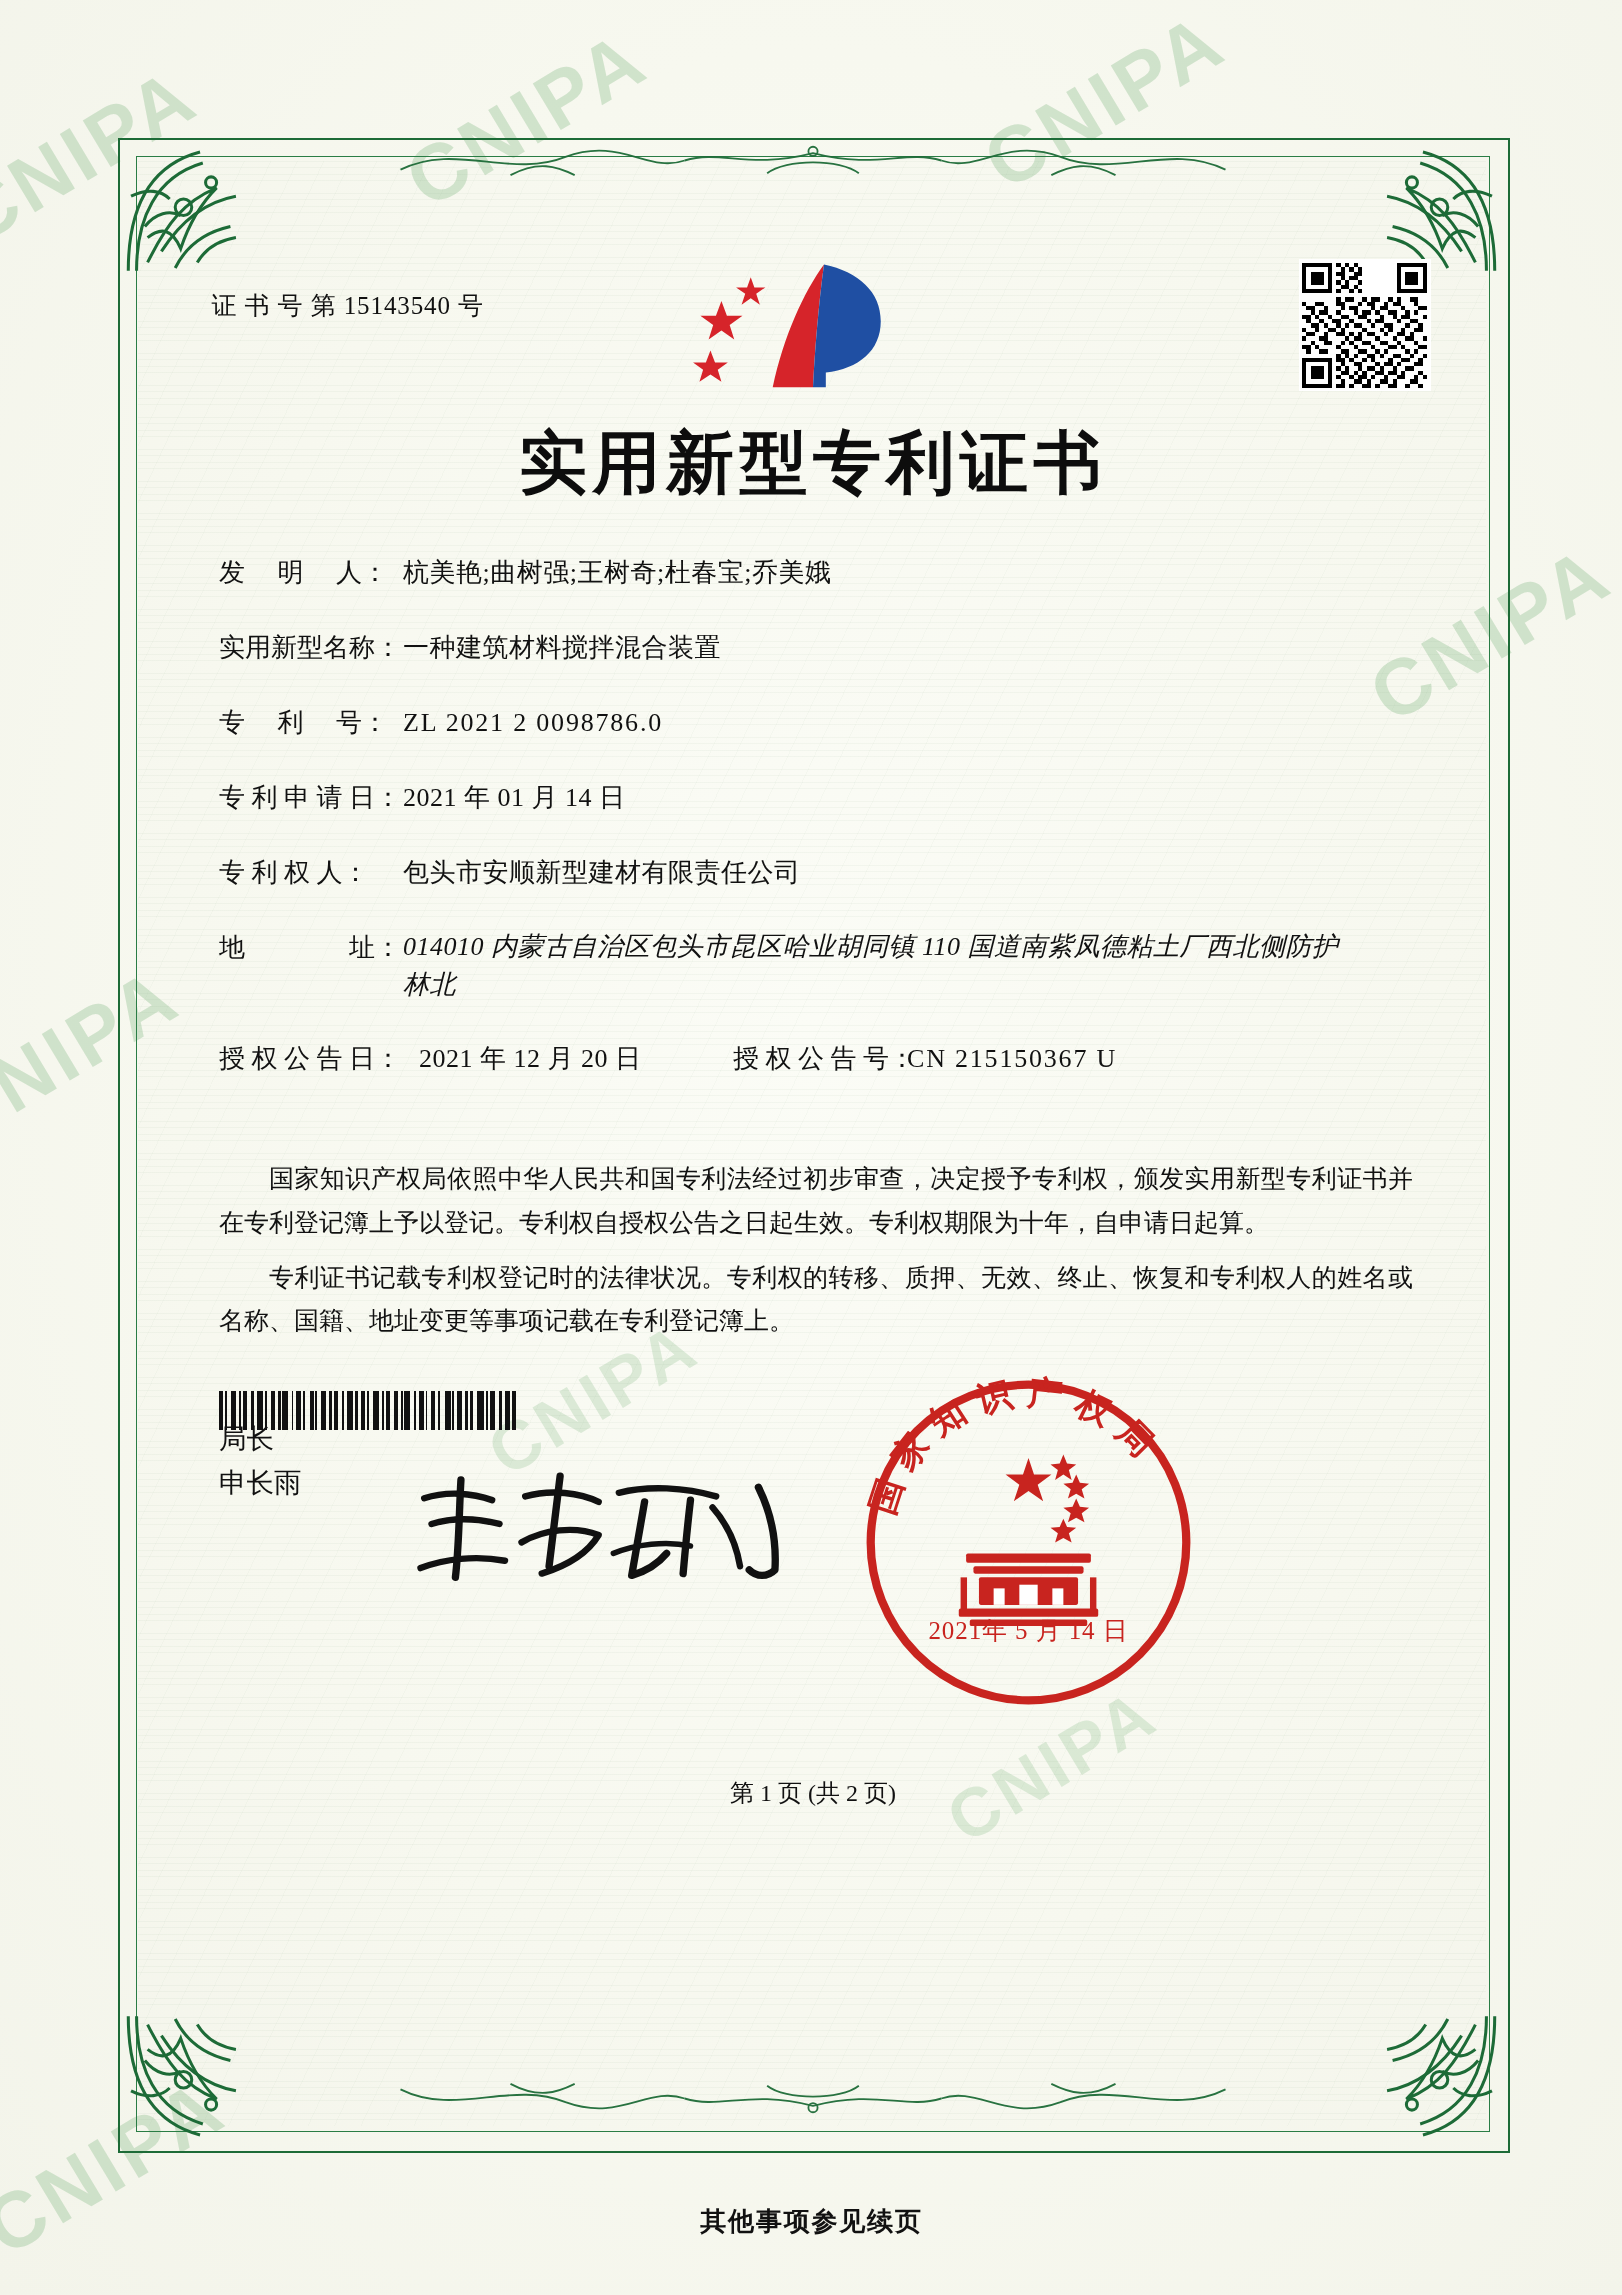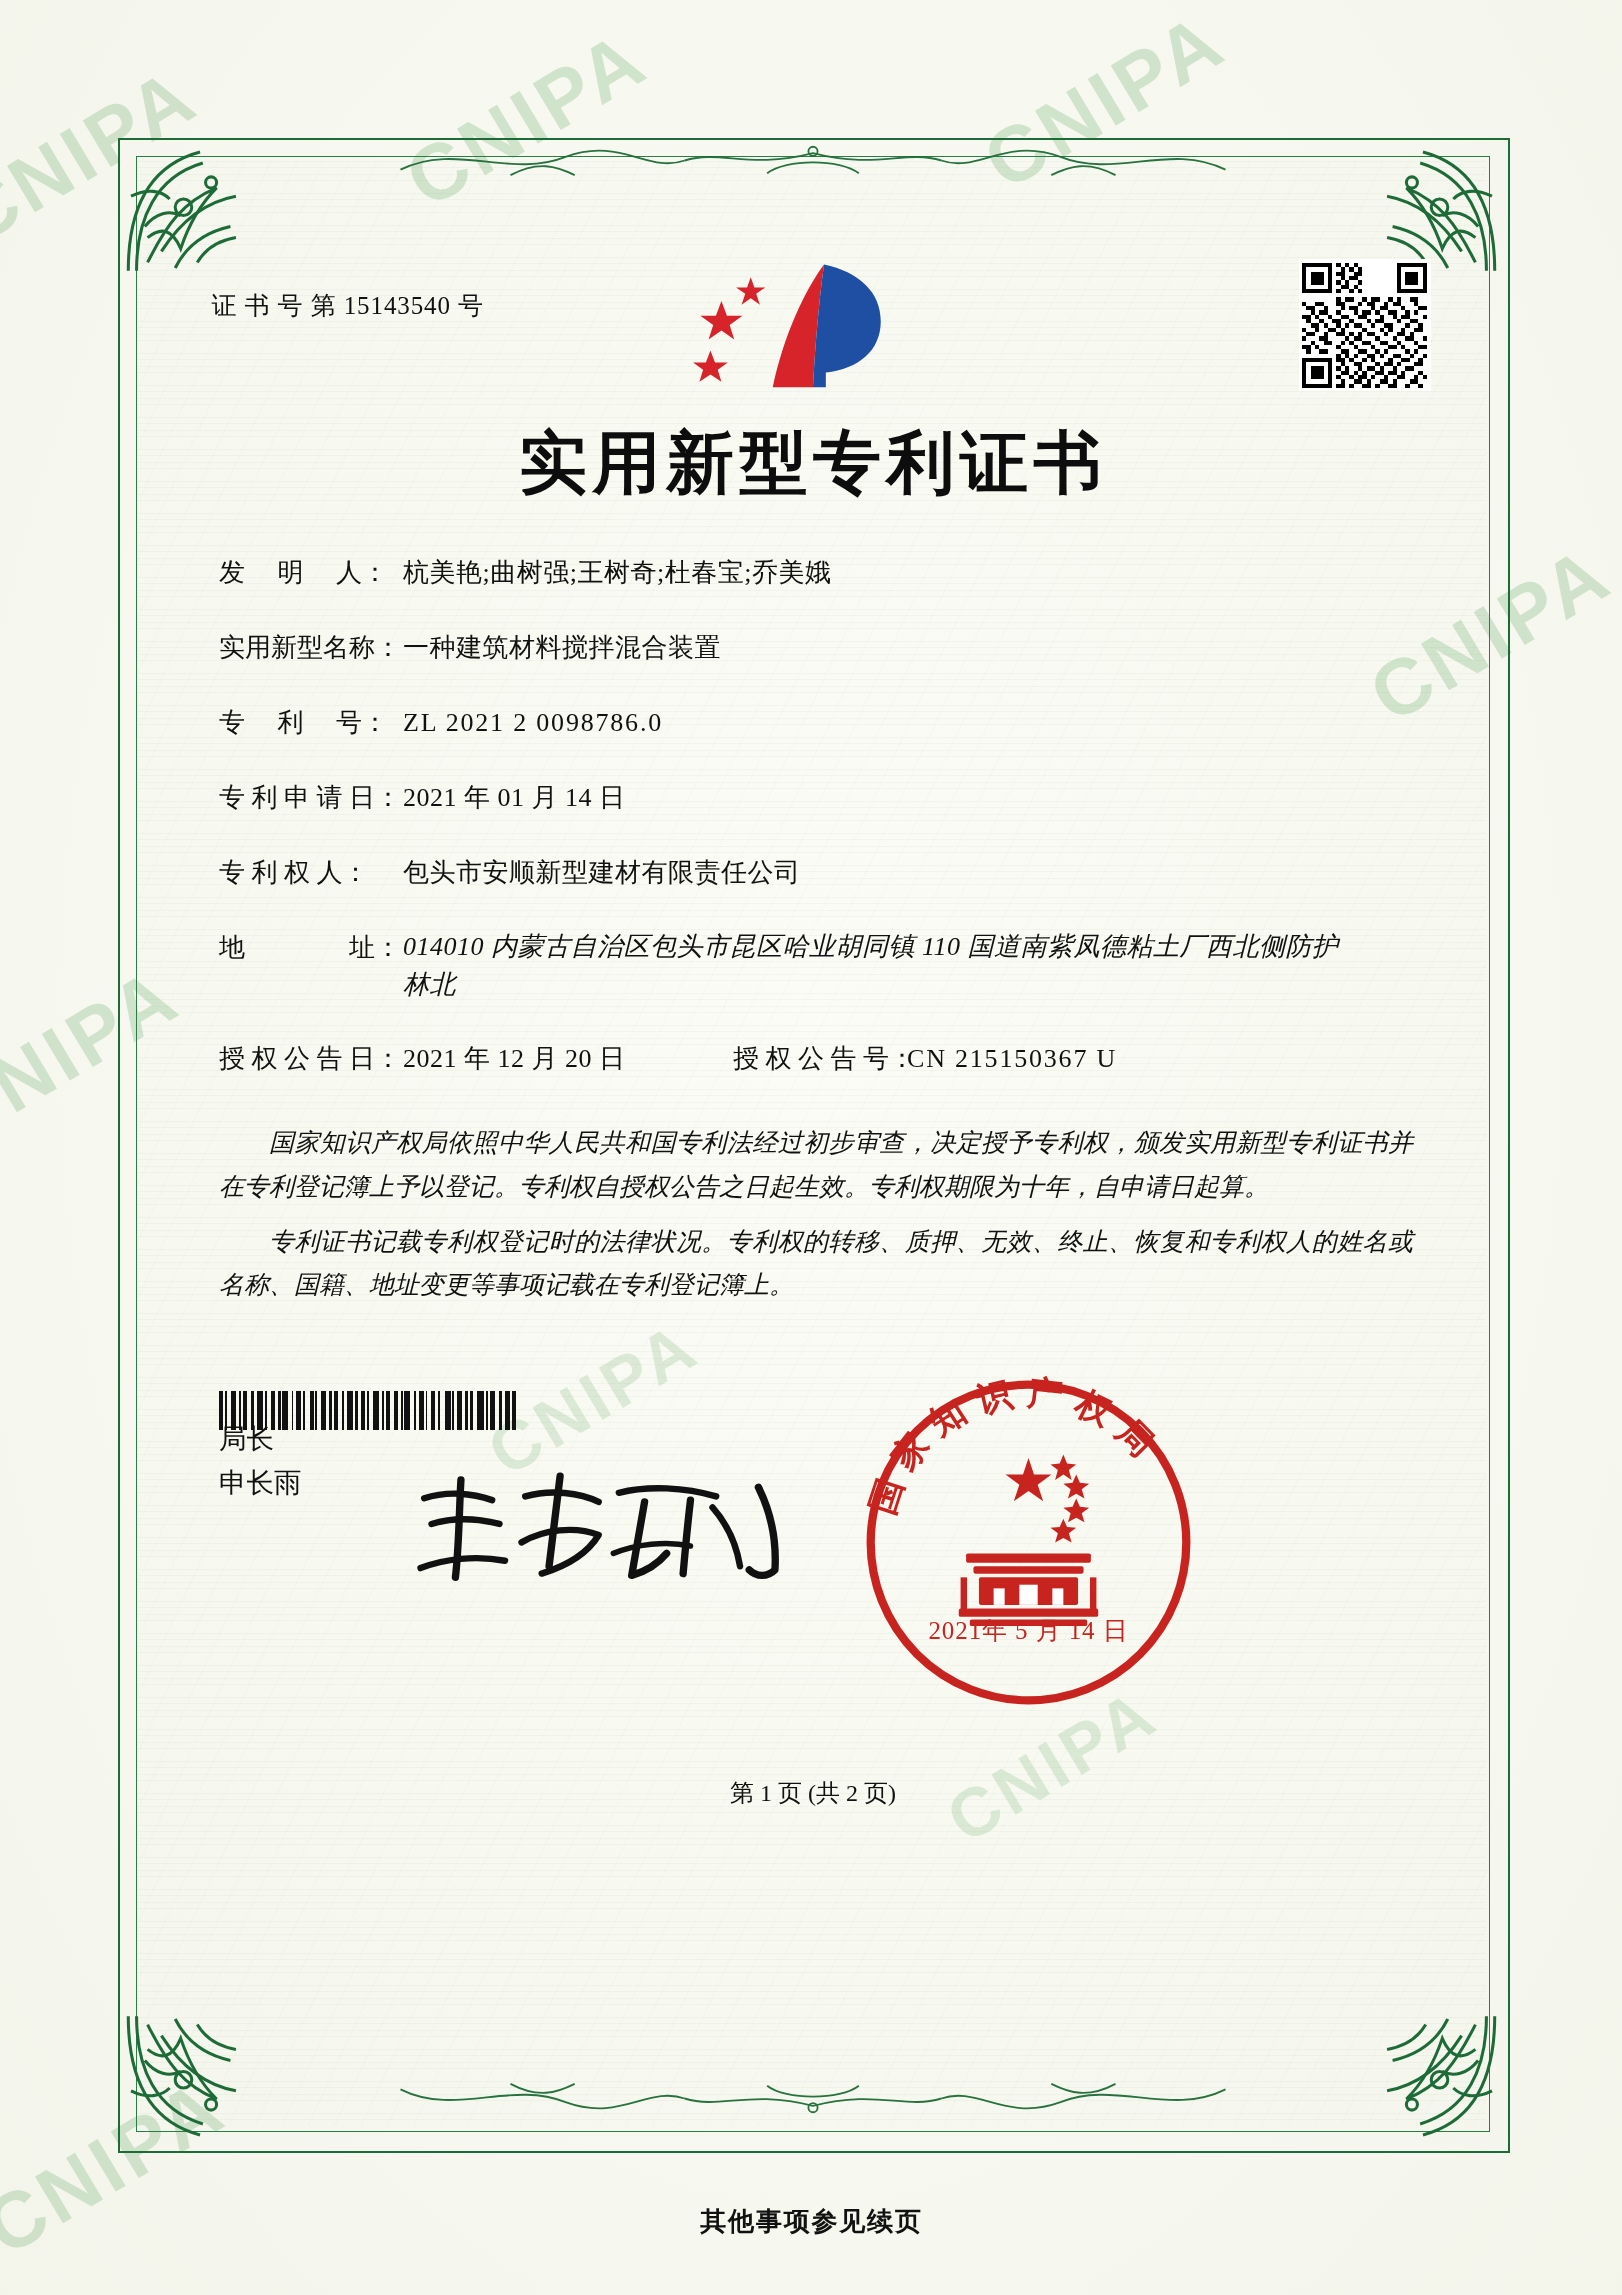--- a/index.html
+++ b/index.html
@@ -194,33 +194,32 @@
     letter-spacing: 0.5px;
   }
   .field-value.mono-ish { letter-spacing: 1.8px; }
   .addr-wrap { white-space: normal; max-width: 937px; line-height: 1.45; font-style: italic; }
 
   .row-two {
     display: flex;
     margin-bottom: 31px;
     white-space: nowrap;
   }
-  .pub-date-block { width: 514px; display:flex; }
+  .pub-date-block { width: 514px; display:flex;gap:16px; }
   .pub-no-block { display:flex;text-align:center; }
 
   .paragraphs {
     position: absolute;
     left: 35px;
-    top: 910px;
+    top: 946px;
     width: 1194px;
     font-size: 25px;
     line-height: 1.75;
     color: #111;
     text-align: justify;
-    font-style: italic;
   }
   .paragraphs p { margin: 0 0 11px 0; text-indent: 2em; }
 
   
   .barcode {
     position: absolute;
     left: 35px;
     top: 1180px;
     width: 413px;
     height: 39px;

